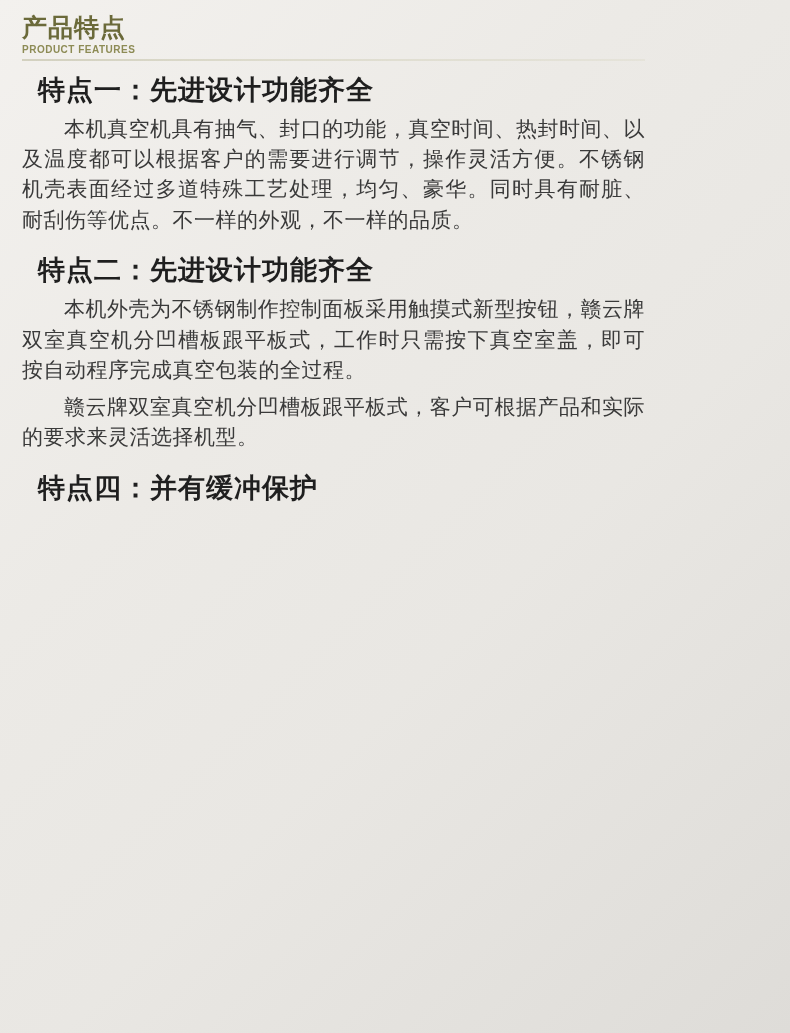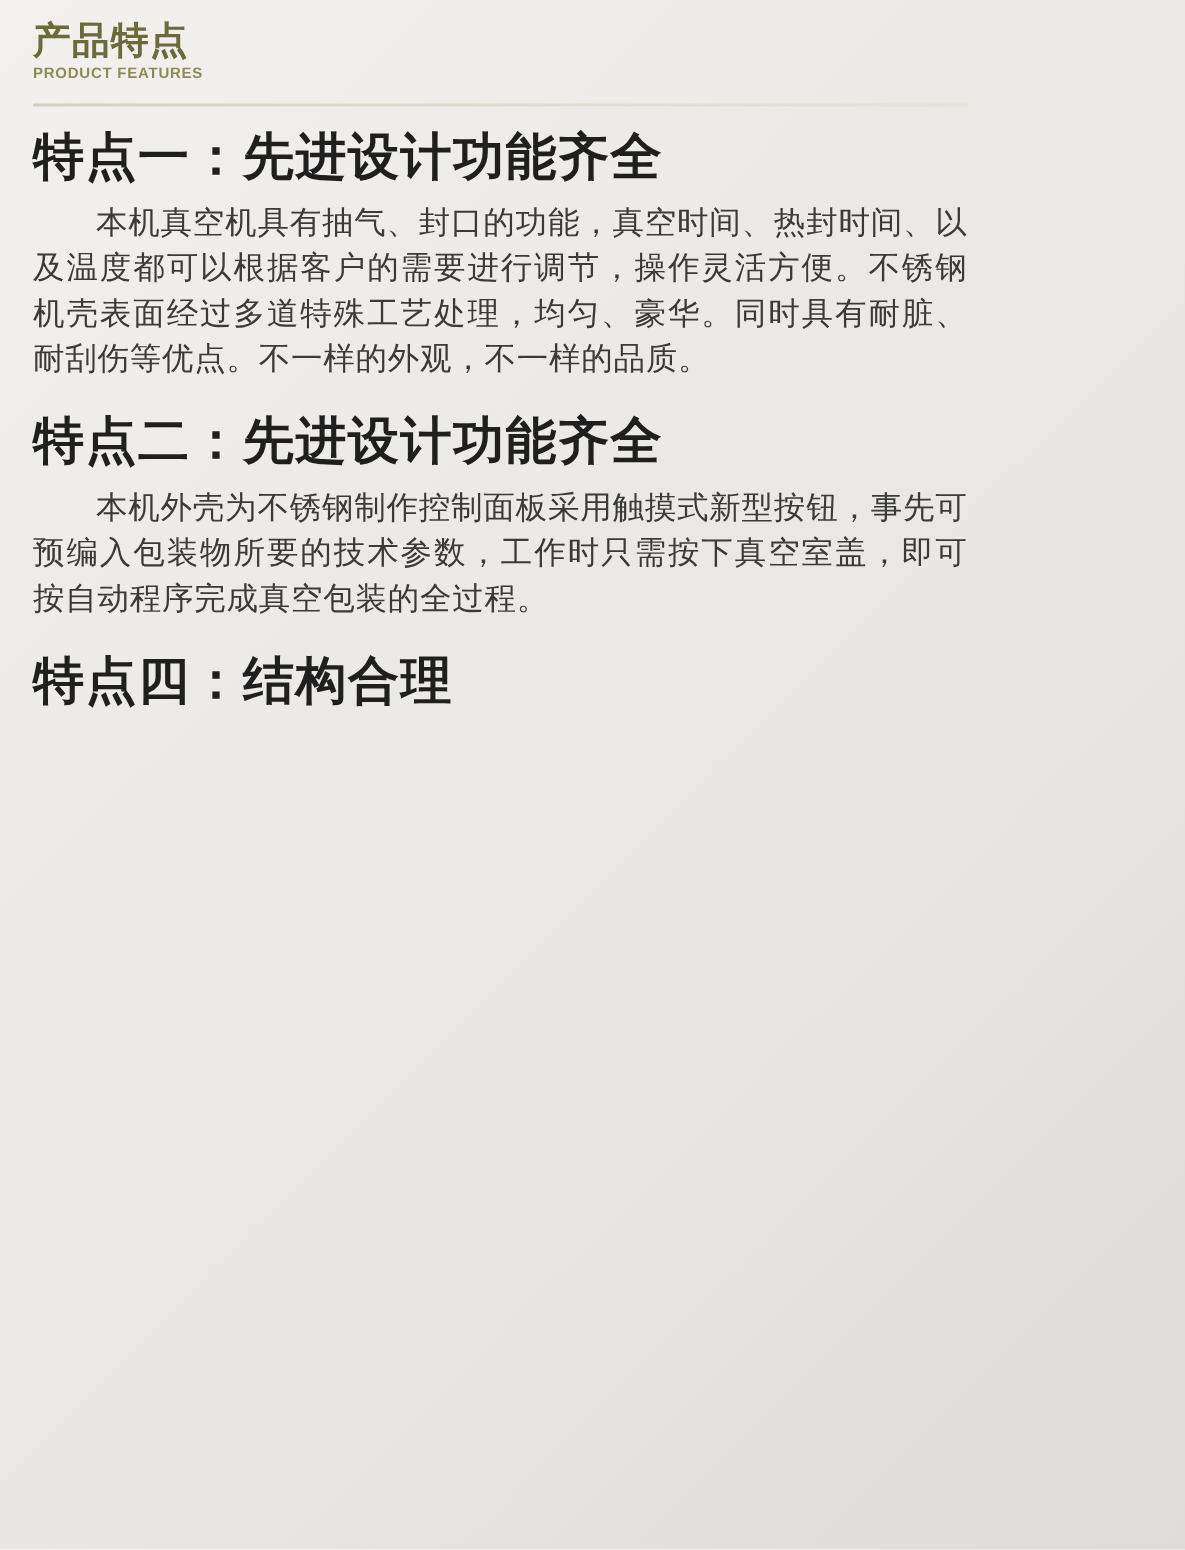--- a/index.html
+++ b/index.html
@@ -32,39 +32,39 @@
     color: #6b6a3a;
     line-height: 1.1;
     margin: 0 0 2px 0;
   }
   .header-en {
     font-family: "Liberation Sans", "DejaVu Sans", sans-serif;
     font-weight: bold;
     font-size: 10px;
     letter-spacing: 0.5px;
     color: #8d8b55;
-    margin: 0 0 14px 0;
+    margin: 0 0 4px 0;
   }
   .header-rule {
     height: 2px;
     width: 100%;
     background: linear-gradient(to right, #b9b79a 0%, #cfcdb6 40%, #e0ded0 100%);
     opacity: 0.55;
   }
   .section {
     margin-top: 6px;
   }
   .section-title {
     font-family: "Liberation Sans", "DejaVu Sans", sans-serif;
     font-weight: bold;
-    font-size: 34px;
+    font-size: 27px;
     line-height: 1.3;
     color: #1f1f1f;
     letter-spacing: 1px;
-    margin: 18px 0 6px 0;
+    margin: 18px 0 6px 16px;
   }
   .section-body {
     font-family: "Liberation Serif", "DejaVu Serif", serif;
     font-size: 21px;
     line-height: 1.45;
     color: #3a3a3a;
     text-indent: 2em;
     text-align: justify;
     letter-spacing: 0.5px;
     margin: 0;
@@ -82,23 +82,24 @@
     <div class="header-rule"></div>
   </div>
 
   <div class="section s1">
     <h2 class="section-title">特点一：先进设计功能齐全</h2>
     <p class="section-body">本机真空机具有抽气、封口的功能，真空时间、热封时间、以及温度都可以根据客户的需要进行调节，操作灵活方便。不锈钢机壳表面经过多道特殊工艺处理，均匀、豪华。同时具有耐脏、耐刮伤等优点。不一样的外观，不一样的品质。</p>
   </div>
 
   <div class="section">
     <h2 class="section-title">特点二：先进设计功能齐全</h2>
-    <p class="section-body">本机外壳为不锈钢制作控制面板采用触摸式新型按钮，事先可预编入包装物所要的技术参数，工作时只需按下真空室盖，即可按自动程序完成真空包装的全过程。</p>
+    <p class="section-body">本机外壳为不锈钢制作控制面板采用触摸式新型按钮，赣云牌双室真空机分凹槽板跟平板式，工作时只需按下真空室盖，即可按自动程序完成真空包装的全过程。</p>
   </div>
 
   <div class="section">
+    <p class="section-body">赣云牌双室真空机分凹槽板跟平板式，客户可根据产品和实际的要求来灵活选择机型。</p>
   </div>
 
   <div class="section">
-    <h2 class="section-title">特点四：结构合理</h2>
+    <h2 class="section-title">特点四：并有缓冲保护</h2>
   </div>
 
 </div>
 
 </body></html>

